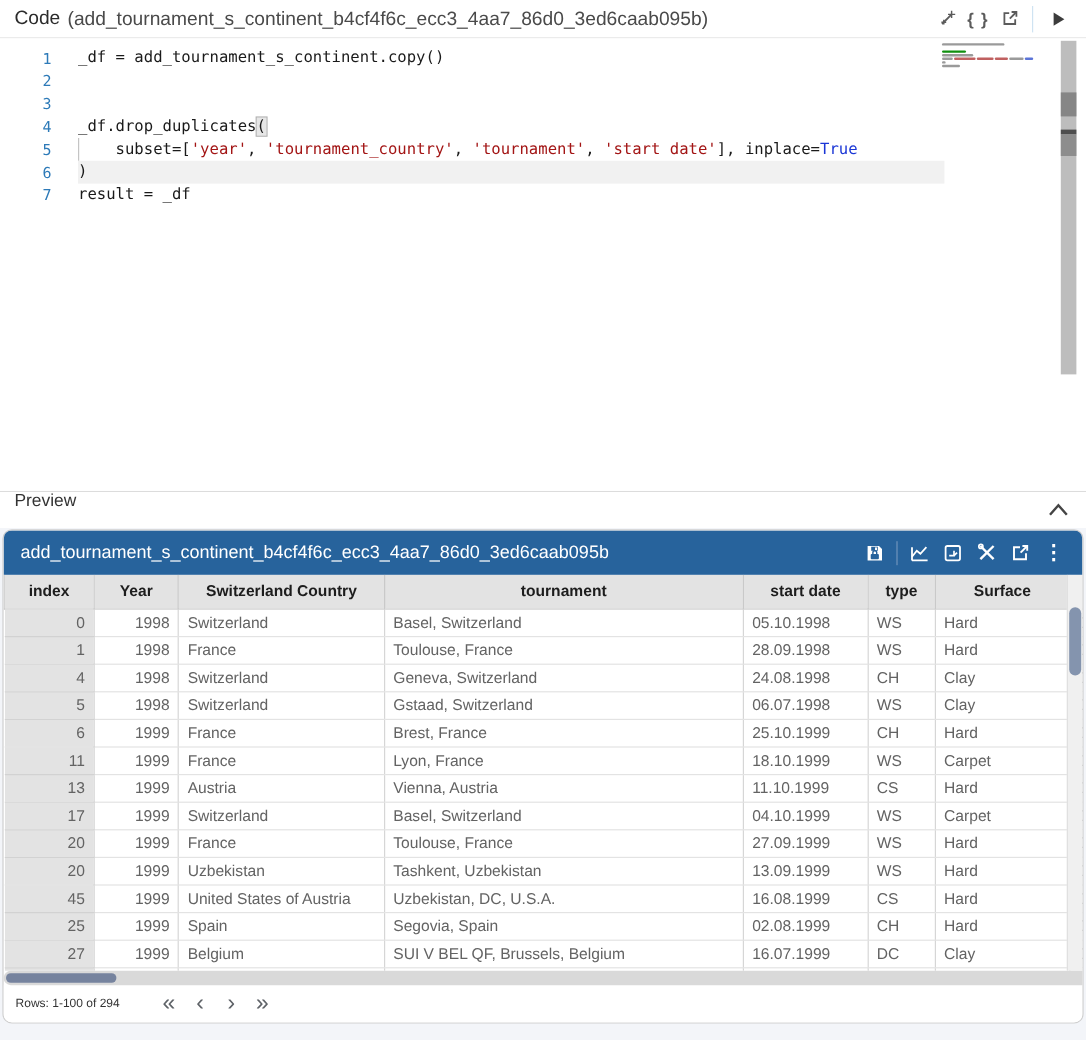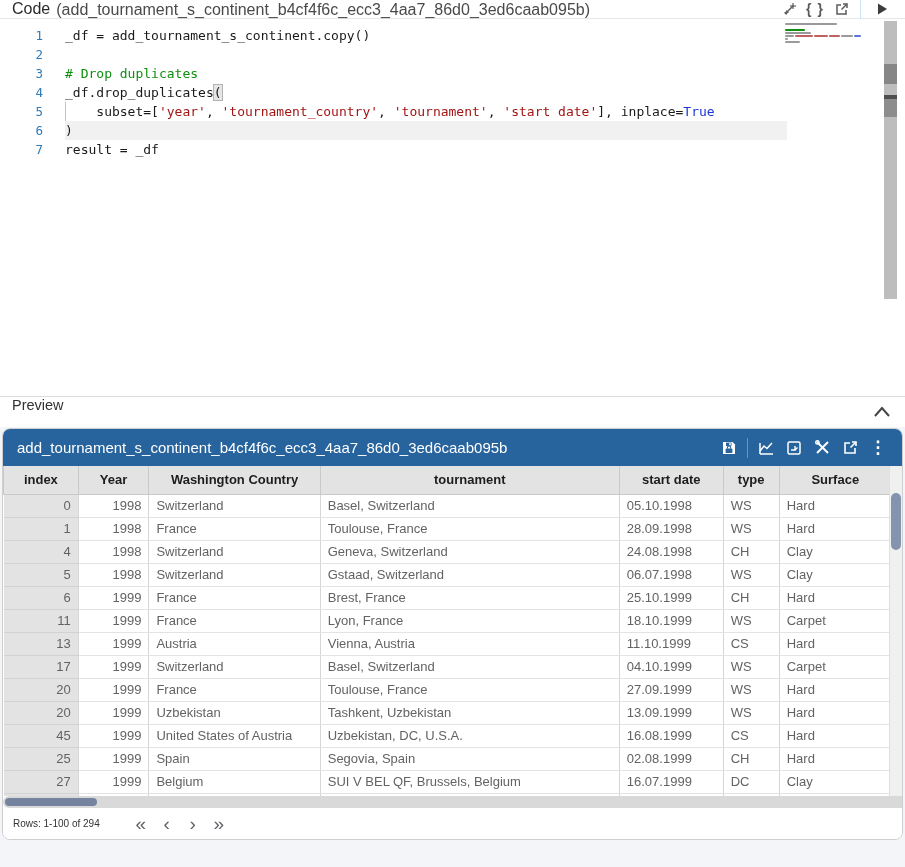--- a/index.html
+++ b/index.html
@@ -1,21 +1,21 @@
 <!DOCTYPE html>
 <html><head>
 <meta charset="utf-8">
 <style>
   * { margin:0; padding:0; box-sizing:border-box; }
   html,body { width:905px; height:867px; overflow:hidden; background:#f3f5f9;
               font-family:"Liberation Sans", sans-serif; }
   .top-white { background:#ffffff; }
 
   
-  .code-header { height:19px; display:flex; align-items:center; padding:0 10px 0 12px;
+  .code-header { height:32px; display:flex; align-items:center; padding:0 10px 0 12px;
                  border-bottom:1px solid #e7e7e7; background:#fff; }
   .code-kind { font-size:16px; color:#2b2b2b; letter-spacing:0; }
   .code-id { font-size:16px; color:#4a4a4a; margin-left:6px; margin-top:2px; }
   .code-header .spacer { flex:1; }
   .hdr-icon { width:26px; height:22px; display:flex; align-items:center; justify-content:center;
               color:#5b5b5b; cursor:pointer; }
   .hdr-icon svg { display:block; }
   .braces-glyph { font-size:14px; font-weight:bold; color:#5b5b5b; letter-spacing:1px; }
   .hdr-sep { width:1px; height:22px; background:#cfe3f2; margin:0 8px 0 6px; }
 
@@ -124,21 +124,21 @@
       <svg width="14" height="14" viewBox="0 0 14 14">
           <path d="M3 1.5 L12 7 L3 12.5 Z" fill="#3c3c3c"></path>
         </svg>
     </span>
   </div>
 
   <div class="code-editor">
     <div class="code-lines">
         <div class="code-line"><span class="gutter">1</span><span class="code-text"><span class="tok-plain">_df = add_tournament_s_continent.copy()</span></span></div>
         <div class="code-line"><span class="gutter">2</span><span class="code-text"></span></div>
-        <div class="code-line"><span class="gutter">3</span><span class="code-text"><span class="tok-comment"># Drop duplicates</span></span></div>
+        <div class="code-line"><span class="gutter">3</span></div>
         <div class="code-line"><span class="gutter">4</span><span class="code-text"><span class="tok-plain">_df.drop_duplicates</span><span class="tok-bracket">(</span></span></div>
         <div class="code-line"><span class="gutter">5</span><span class="code-text guide"><span class="tok-plain">    subset=[</span><span class="tok-string">'year'</span><span class="tok-plain">, </span><span class="tok-string">'tournament_country'</span><span class="tok-plain">, </span><span class="tok-string">'tournament'</span><span class="tok-plain">, </span><span class="tok-string">'start date'</span><span class="tok-plain">], inplace=</span><span class="tok-keyword">True</span></span></div>
         <div class="code-line current"><span class="gutter">6</span><span class="code-text"><span class="tok-plain">)</span></span></div>
         <div class="code-line"><span class="gutter">7</span><span class="code-text"><span class="tok-plain">result = _df</span></span></div>
       </div>
     <div class="minimap">
       <div class="mm-row">
           <span class="mm-seg" style="width:52px;background:#9a9a9a"></span>
         </div>
       <div class="mm-row"></div>
@@ -228,21 +228,21 @@
       <span class="kebab-glyph">⋮</span>
     </span>
   </div>
 
   <div class="table-wrap">
     <table class="grid">
       <thead>
           <tr>
             <th class="col-0">index</th>
             <th class="col-1">Year</th>
-            <th class="col-2">Washington Country</th>
+            <th class="col-2">Switzerland Country</th>
             <th class="col-3">tournament</th>
             <th class="col-4">start date</th>
             <th class="col-5">type</th>
             <th class="col-6">Surface</th>
             <th class="col-7">draw</th>
           </tr>
         </thead>
       <tbody>
           <tr>
             <td class="col-0 num">0</td>

